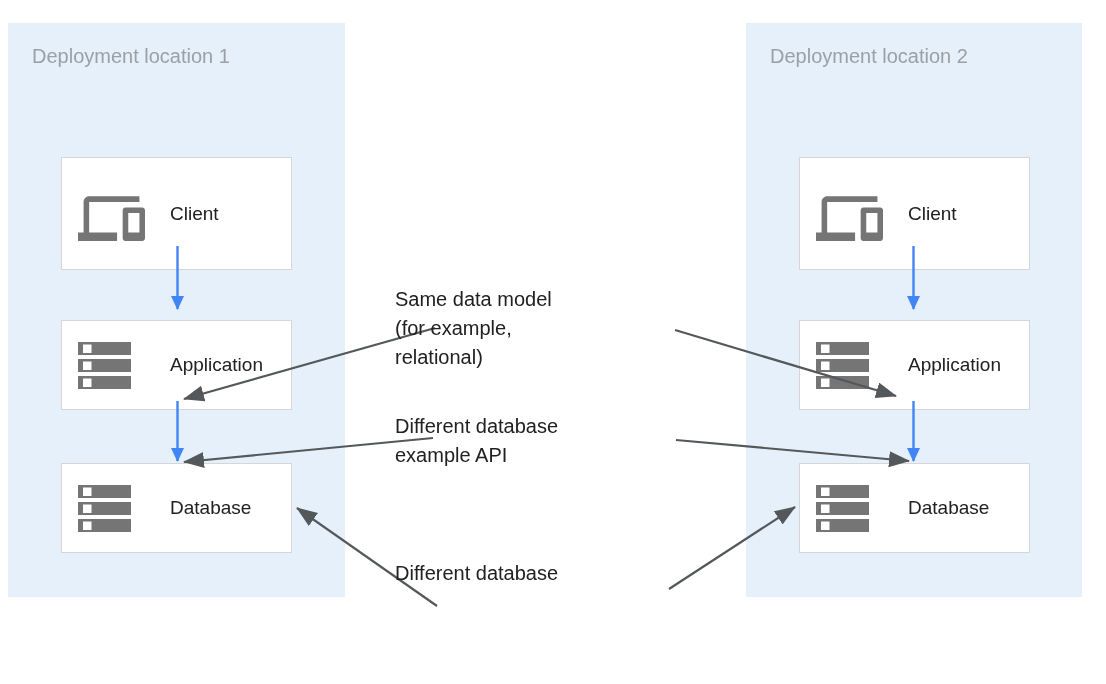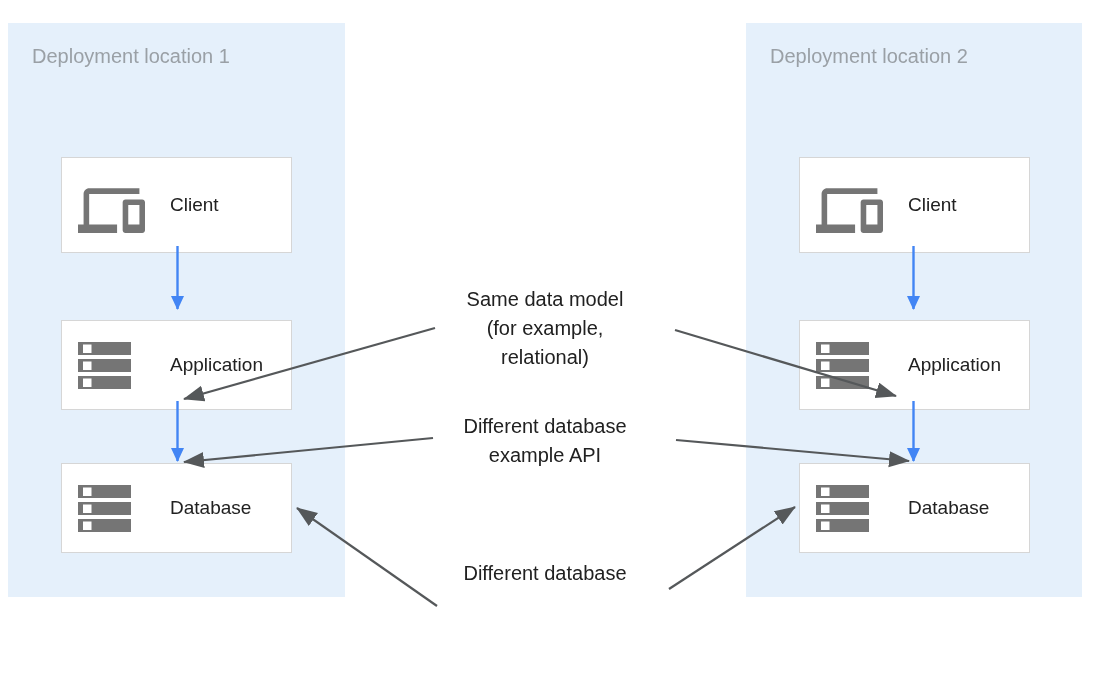--- a/index.html
+++ b/index.html
@@ -45,21 +45,21 @@
   .node {
     position: absolute;
     left: 53px;
     width: 231px;
     background: var(--box-bg);
     border: 1px solid var(--box-border);
     display: flex;
     align-items: center;
     padding-left: 16px;
   }
-  .node.client   { top: 134px; height: 96px; }
+  .node.client   { top: 134px; height: 113px; }
   .node.app      { top: 297px; height: 90px; }
   .node.database { top: 440px; height: 90px; }
   .node .icon-wrap {
     width: 68px;
     display: flex;
     align-items: center;
     justify-content: flex-start;
     flex: 0 0 auto;
   }
   .node .node-label {
@@ -81,21 +81,20 @@
     pointer-events: none;
   }
   .arrow-layer .gray-line { stroke: var(--arrow-gray); stroke-width: 2.2; fill: none; }
   .arrow-layer .blue-line { stroke: var(--arrow-blue); stroke-width: 2.4; fill: none; }
   .gray-head-fill { fill: var(--arrow-gray); }
   .blue-head-fill { fill: var(--arrow-blue); }
   .annotation {
     position: absolute;
     left: 395px;
     width: 300px;
-    text-align: center;
     font-size: 20px;
     line-height: 29px;
     color: var(--label-text);
   }
   .annotation span { display: block; }
   .annotation.a1 { top: 285px; }
   .annotation.a2 { top: 412px; }
   .annotation.a3 { top: 559px; }
 </style>
 </head>

